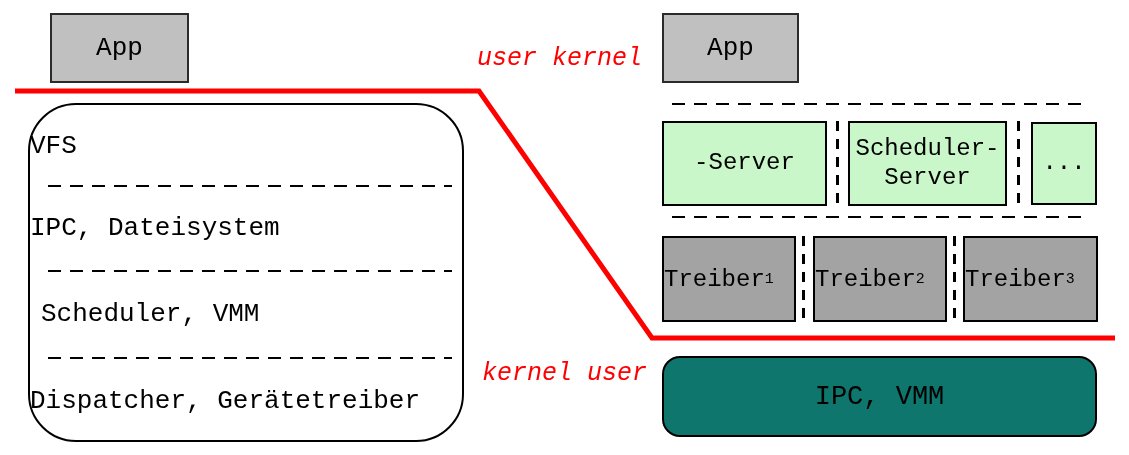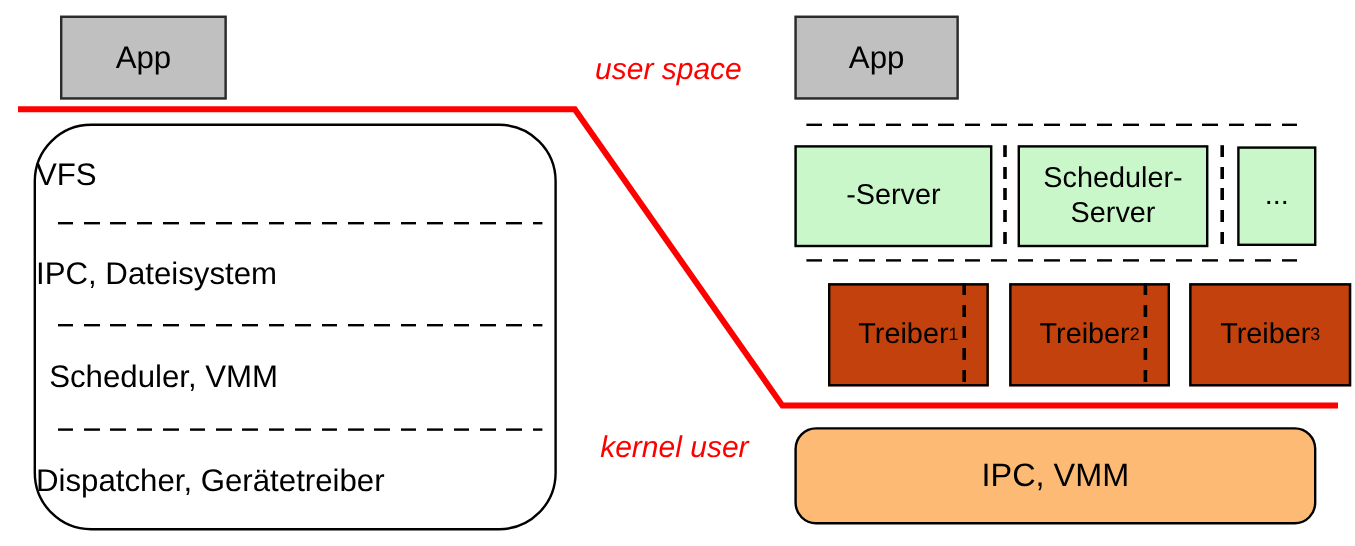--- a/index.html
+++ b/index.html
@@ -4,21 +4,21 @@
 <style>
   html,body{margin:0;padding:0;background:#fff;}
   .canvas{
     position:relative;
     width:1129px;height:455px;
     background:#fff;
     font-family:"Liberation Sans","DejaVu Sans",sans-serif;
     color:#000;
     overflow:hidden;
   }
-  .abs{position:absolute;}
+  .abs{position:absolute;font-family:Liberation Mono, monospace;}
   
   .app-box{
     background:#c0c0c0;
     border:2px solid #2b2b2b;
     display:flex;align-items:center;justify-content:center;
     font-size:26px;
   }
   .monolith-box{
     border:2px solid #000;
     border-radius:48px;
@@ -40,31 +40,30 @@
     background:repeating-linear-gradient(to bottom,#000 0 10px,transparent 10px 18px);
   }
   .server-box{
     background:#caf7ca;
     border:2px solid #000;
     display:flex;flex-direction:column;align-items:center;justify-content:center;
     font-size:24px;line-height:1.2;
     text-align:center;
   }
   .driver-box{
-    background:#c2410c;
+    background:#a3a3a3;
     border:2px solid #000;
-    display:flex;align-items:center;justify-content:center;
+    display:flex;align-items:center;justify-content:flex-start;
     font-size:24px;
-    margin-left:28px;
   }
   .driver-box sub{font-size:0.62em;line-height:0;}
   .ukernel-box{
     border:2px solid #000;
     border-radius:18px;
-    background:#fdba74;
+    background:#0f766e;
     display:flex;align-items:center;justify-content:center;
     font-size:27px;
   }
   .red-label{
     color:#ff0000;
     font-style:italic;
     font-size:25px;
     text-align:center;
     white-space:nowrap;
   }
@@ -86,21 +85,21 @@
     <div class="abs hdash" style="left:18px;top:165px;width:404px;"></div>
     <div class="section-label" style="top:209px;padding-left:11px;">Scheduler, VMM</div>
     <div class="abs hdash" style="left:18px;top:252px;width:404px;"></div>
     <div class="section-label" style="top:296px;">Dispatcher, Gerätetreiber</div>
   </div>
 
   <svg class="overlay" width="1129" height="455">
     <polyline points="15,91 479,91 652,338 1115,338" fill="none" stroke="#ff0000" stroke-width="5" stroke-linejoin="miter"></polyline>
   </svg>
 
-  <div class="abs red-label" style="left:477px;top:44px;width:160px;">user space</div>
+  <div class="abs red-label" style="left:477px;top:44px;width:160px;">user kernel</div>
   <div class="abs red-label" style="left:482px;top:359px;width:160px;">kernel user</div>
 
   <div class="abs app-box" style="left:662px;top:13px;width:133px;height:66px;">
     <span>App</span>
   </div>
 
   <div class="abs hdash" style="left:672px;top:103px;width:416px;"></div>
 
   <div class="abs server-box" style="left:662px;top:121px;width:161px;height:81px;">
     <span>-Server</span>

